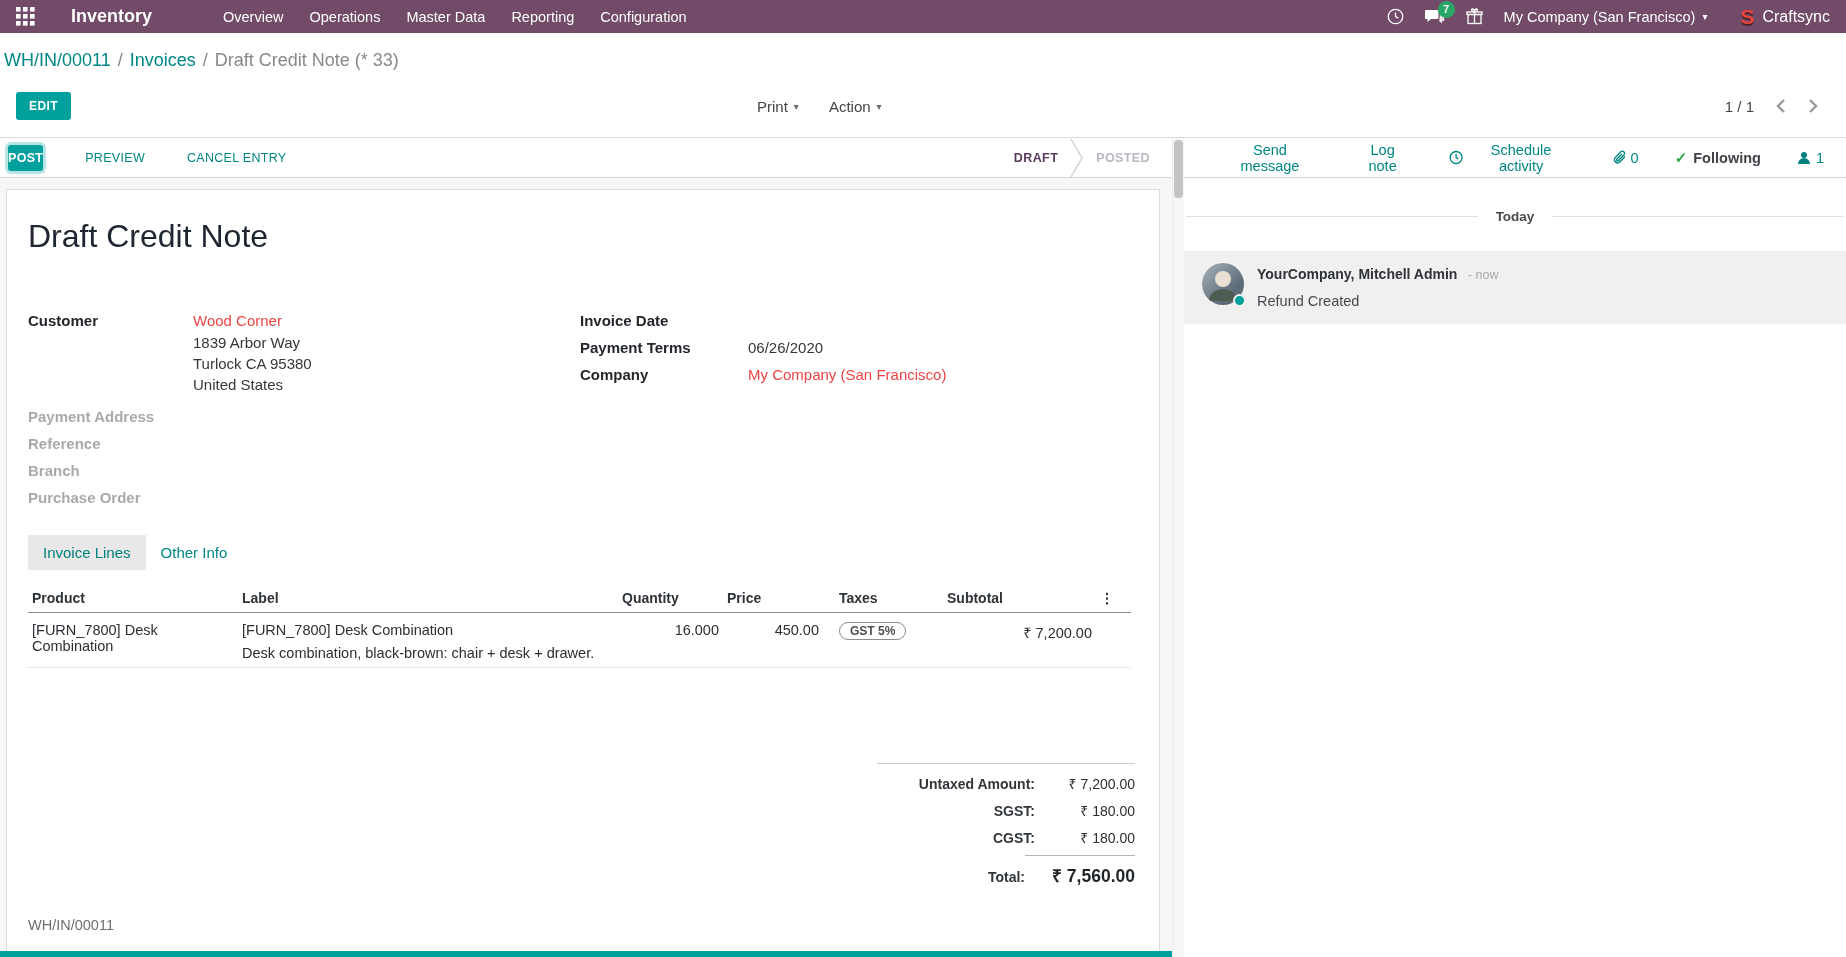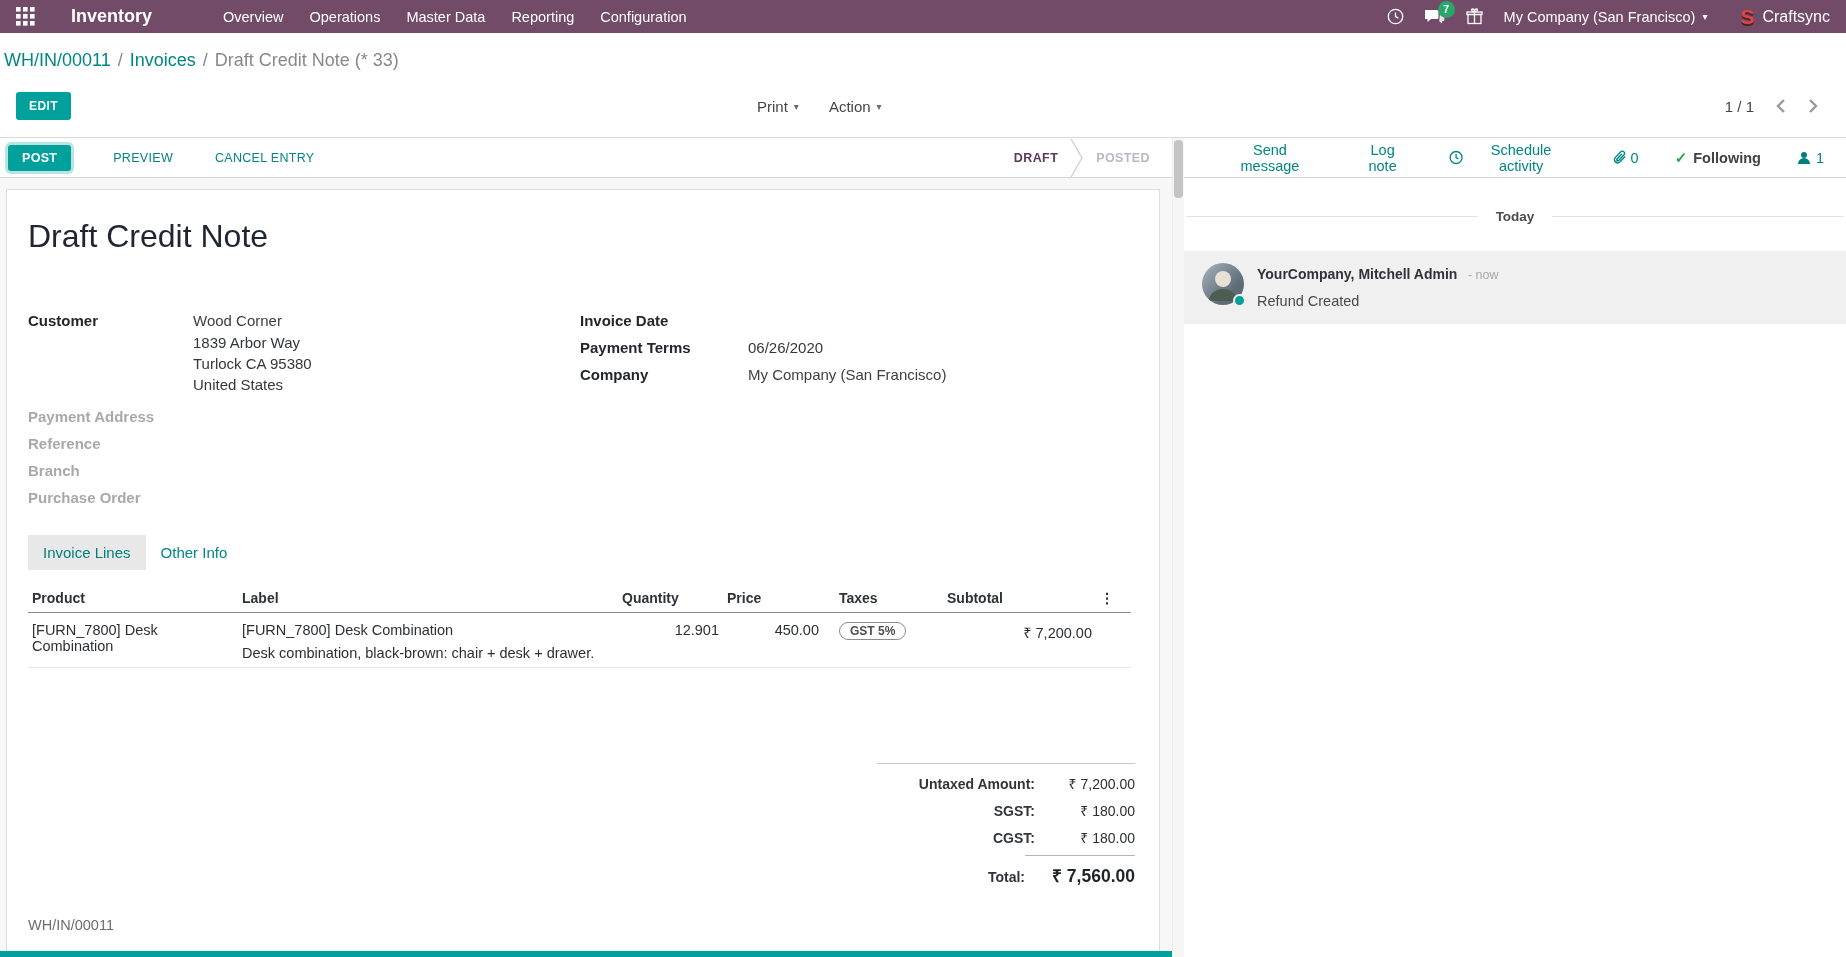--- a/index.html
+++ b/index.html
@@ -33,41 +33,41 @@
   .dd-btn { display:flex; align-items:center; gap:6px; cursor:pointer; }
   .dd-btn .caret { color:#6b6b6b; }
   .pager { margin-left:auto; display:flex; align-items:center; gap:22px; font-size:15px; color:#444; padding-right:12px;}
   .pager-chevron { cursor:pointer; display:flex; }
 
   
   .body { display:flex; border-top:1px solid #dadada; height:820px; }
   .form-col { width:1172px; display:flex; flex-direction:column; position:relative; }
   .statusbar { height:40px; min-height:40px; display:flex; align-items:center; border-bottom:1px solid #d5d5d5;
                background:#fff; padding-left:8px; }
-  .post-btn { background:#00A09D; color:#fff; font-weight:bold; font-size:12.5px; padding:6px 14px; border-radius:3px;
+  .post-btn { background:#00A09D; color:#fff; font-weight:bold; font-size:12.5px; padding:6px 0; border-radius:3px;
               border:none; box-shadow:0 0 0 3px rgba(0,160,157,.28); letter-spacing:.3px; cursor:pointer; }
   .sb-link { color:#008784; font-weight:normal; font-size:12.5px; margin-left:42px; letter-spacing:.3px;
              background:none; border:none; cursor:pointer; }
   .stage-widget { margin-left:auto; display:flex; align-items:center; height:100%; }
   .stage { font-size:12.5px; font-weight:bold; letter-spacing:.4px; padding:0 12px; display:flex; align-items:center;
            height:100%; cursor:pointer; }
   .stage.draft { color:#5c3a5c; }
   .stage.posted { color:#b9b9c2; padding-right:22px; }
 
   .sheet-wrap { flex:1; background:#f7f7f7; padding:11px 0 0 6px; overflow:hidden; }
   .sheet { width:1154px; height:100%; background:#fff; border:1px solid #dcdcdc; position:relative; }
   .bottom-strip { position:absolute; left:0; bottom:0; width:1172px; height:6px; background:#00A09D; z-index:5; }
 
   
   .doc-title { position:absolute; left:21px; top:28px; font-size:32px; color:#1f2532; }
   .fld { position:absolute; font-size:15px; }
   .lbl { font-weight:bold; color:#23272b; }
   .lbl-muted { font-weight:bold; color:#a9a9a9; }
   .val { color:#34383c; }
-  .tlink { color:#404040; text-decoration:none; cursor:pointer; }
+  .tlink { color:#ef4444; text-decoration:none; cursor:pointer; }
 
   .tabs { position:absolute; top:345px; left:21px; display:flex; }
   .tab { font-size:15px; color:#008784; padding:9px 15px; cursor:pointer; }
   .tab.active { background:#e8e8e8; color:#00807c; }
 
   table.lines { position:absolute; top:394px; left:21px; width:1103px; border-collapse:collapse; }
   .lines th { font-size:14px; color:#2e3338; text-align:left; padding:6px 4px; border-bottom:1px solid #8a8a8a; font-weight:bold;}
   .lines td { font-size:14.5px; color:#2b2f33; padding:9px 4px 6px; vertical-align:top; border-bottom:1px solid #e6e6e6; }
   .num { text-align:right; }
   .line-desc { display:block; margin-top:7px; }
@@ -269,21 +269,21 @@
                 <th class="kebab">⋮</th>
               </tr>
             </thead>
             <tbody>
               <tr>
                 <td>[FURN_7800] Desk Combination</td>
                 <td>
                   <span>[FURN_7800] Desk Combination</span>
                   <span class="line-desc">Desk combination, black-brown: chair + desk + drawer.</span>
                 </td>
-                <td class="num">12.901</td>
+                <td class="num">16.000</td>
                 <td class="num">450.00</td>
                 <td style="padding-left:16px;">
                   <span class="tax-pill">GST 5%</span>
                 </td>
                 <td class="num">₹ 7,200.00</td>
                 <td></td>
               </tr>
             </tbody>
           </table>
 

